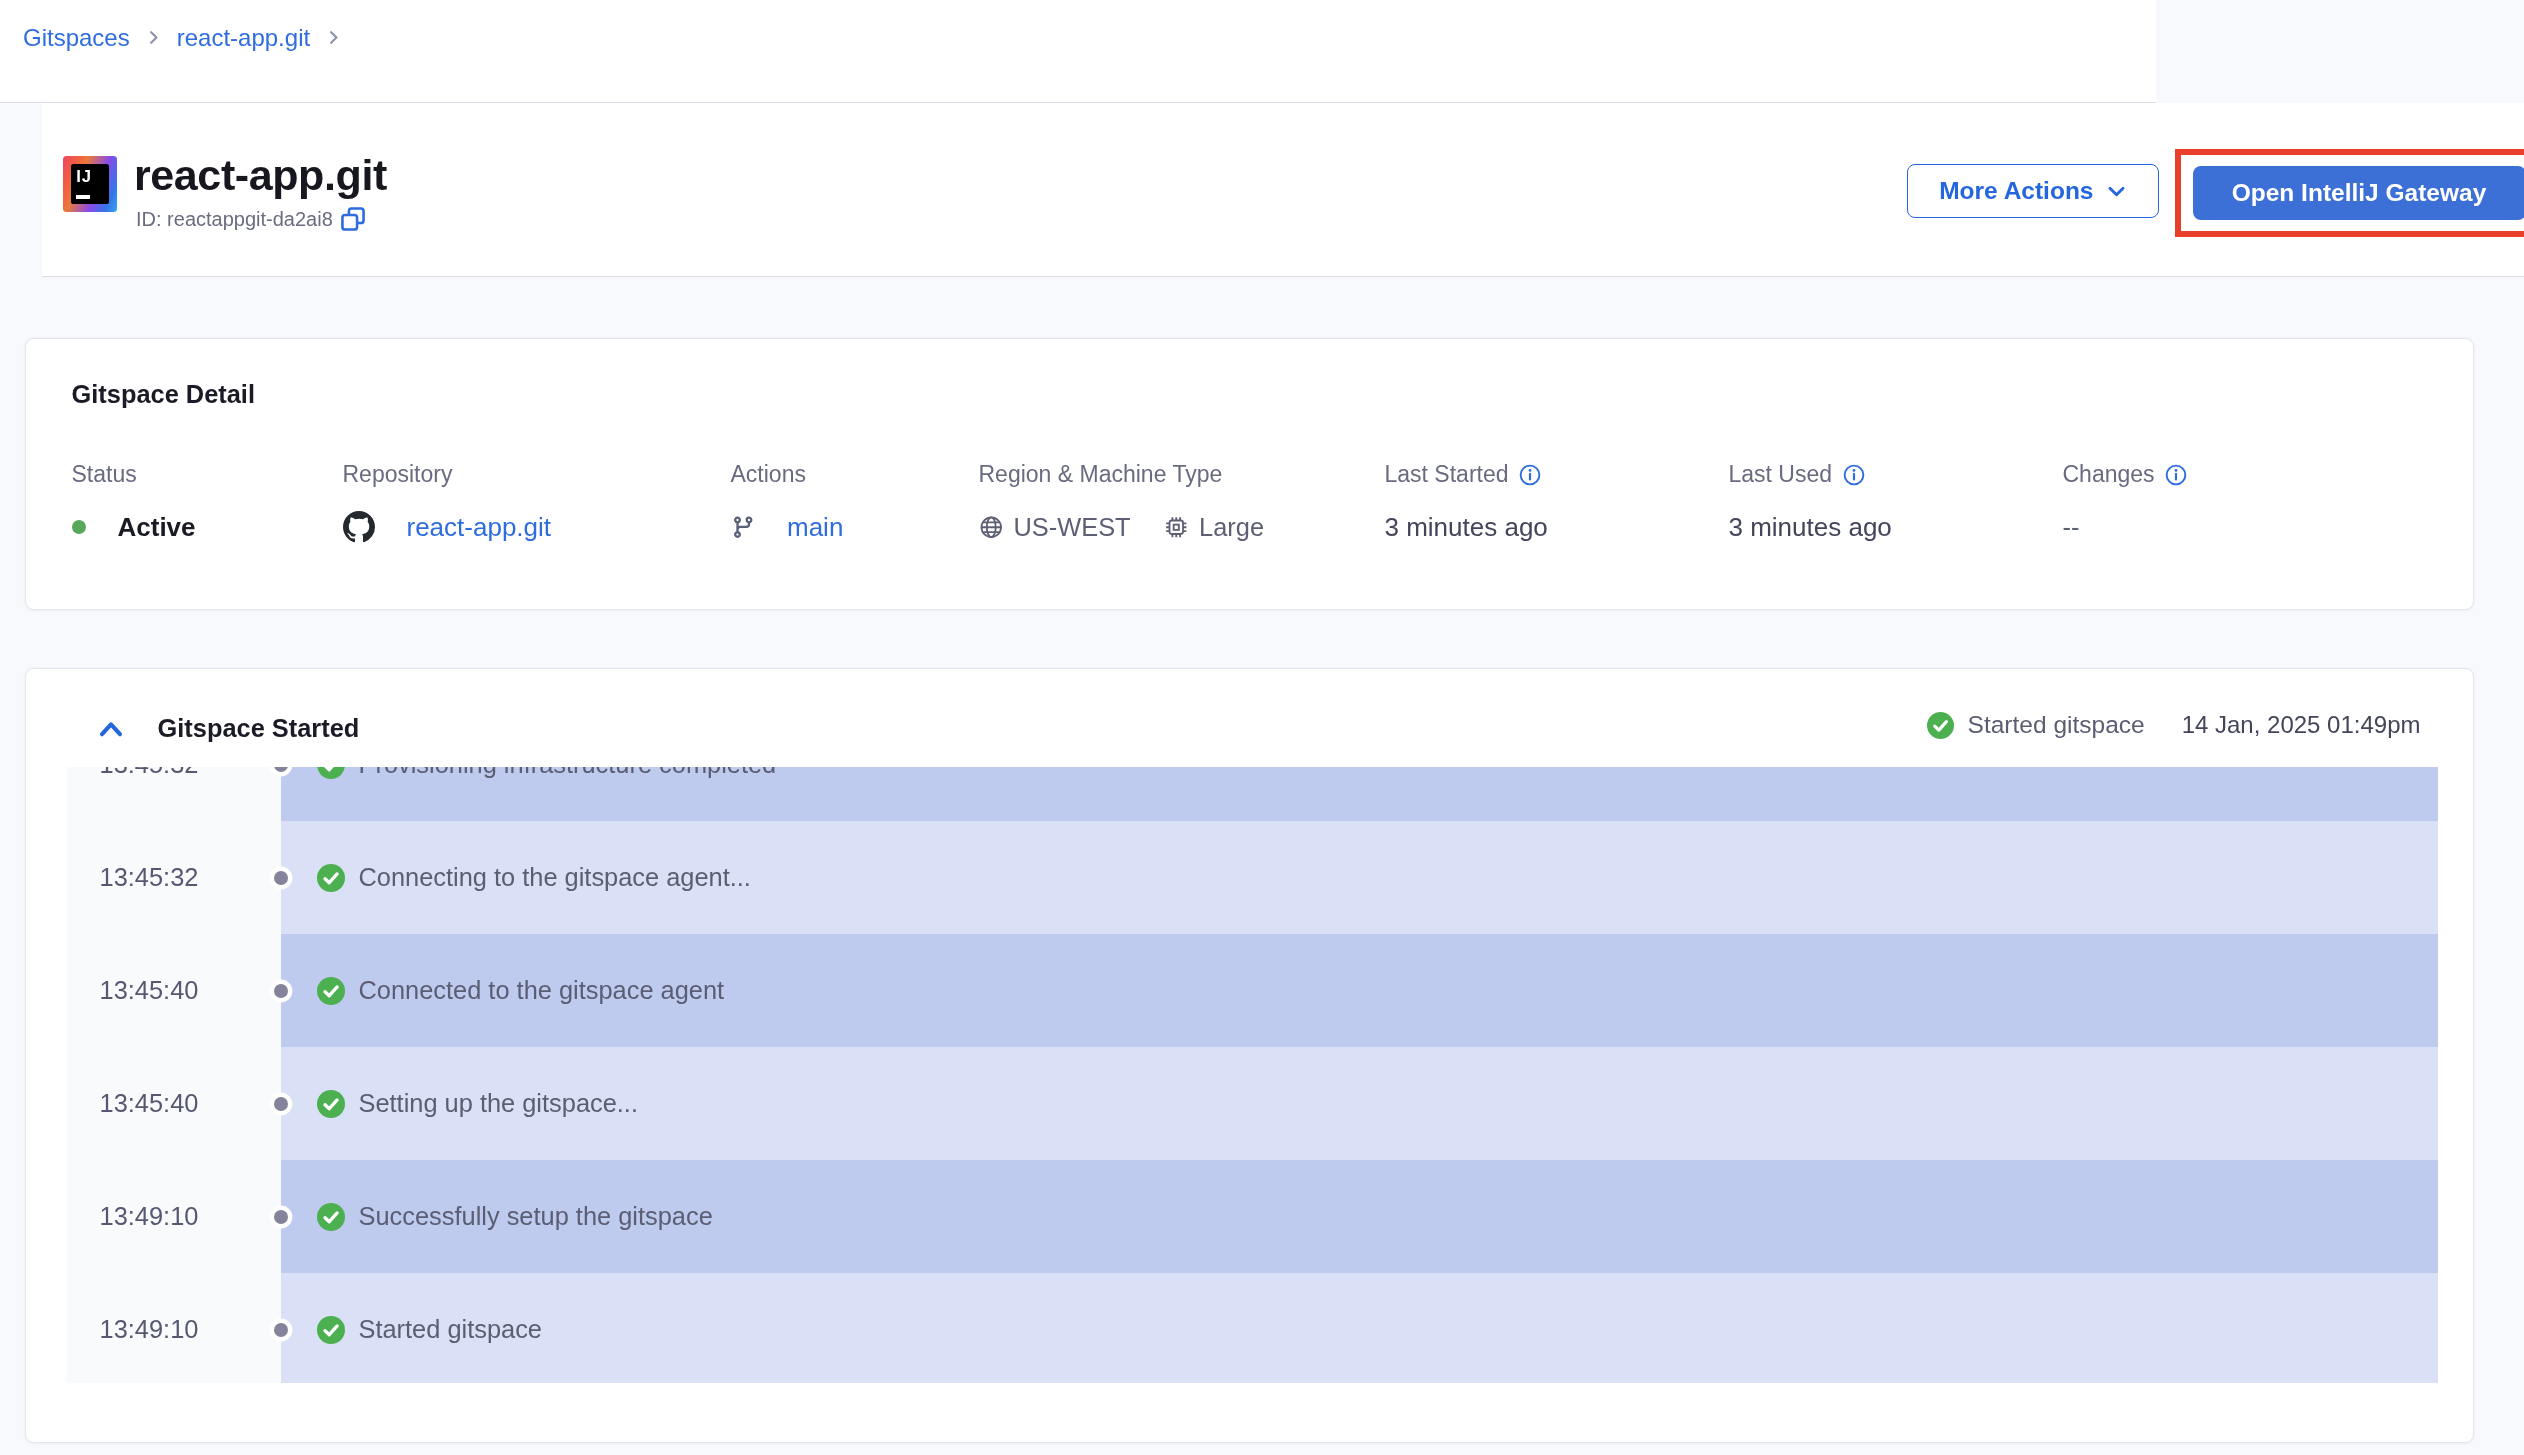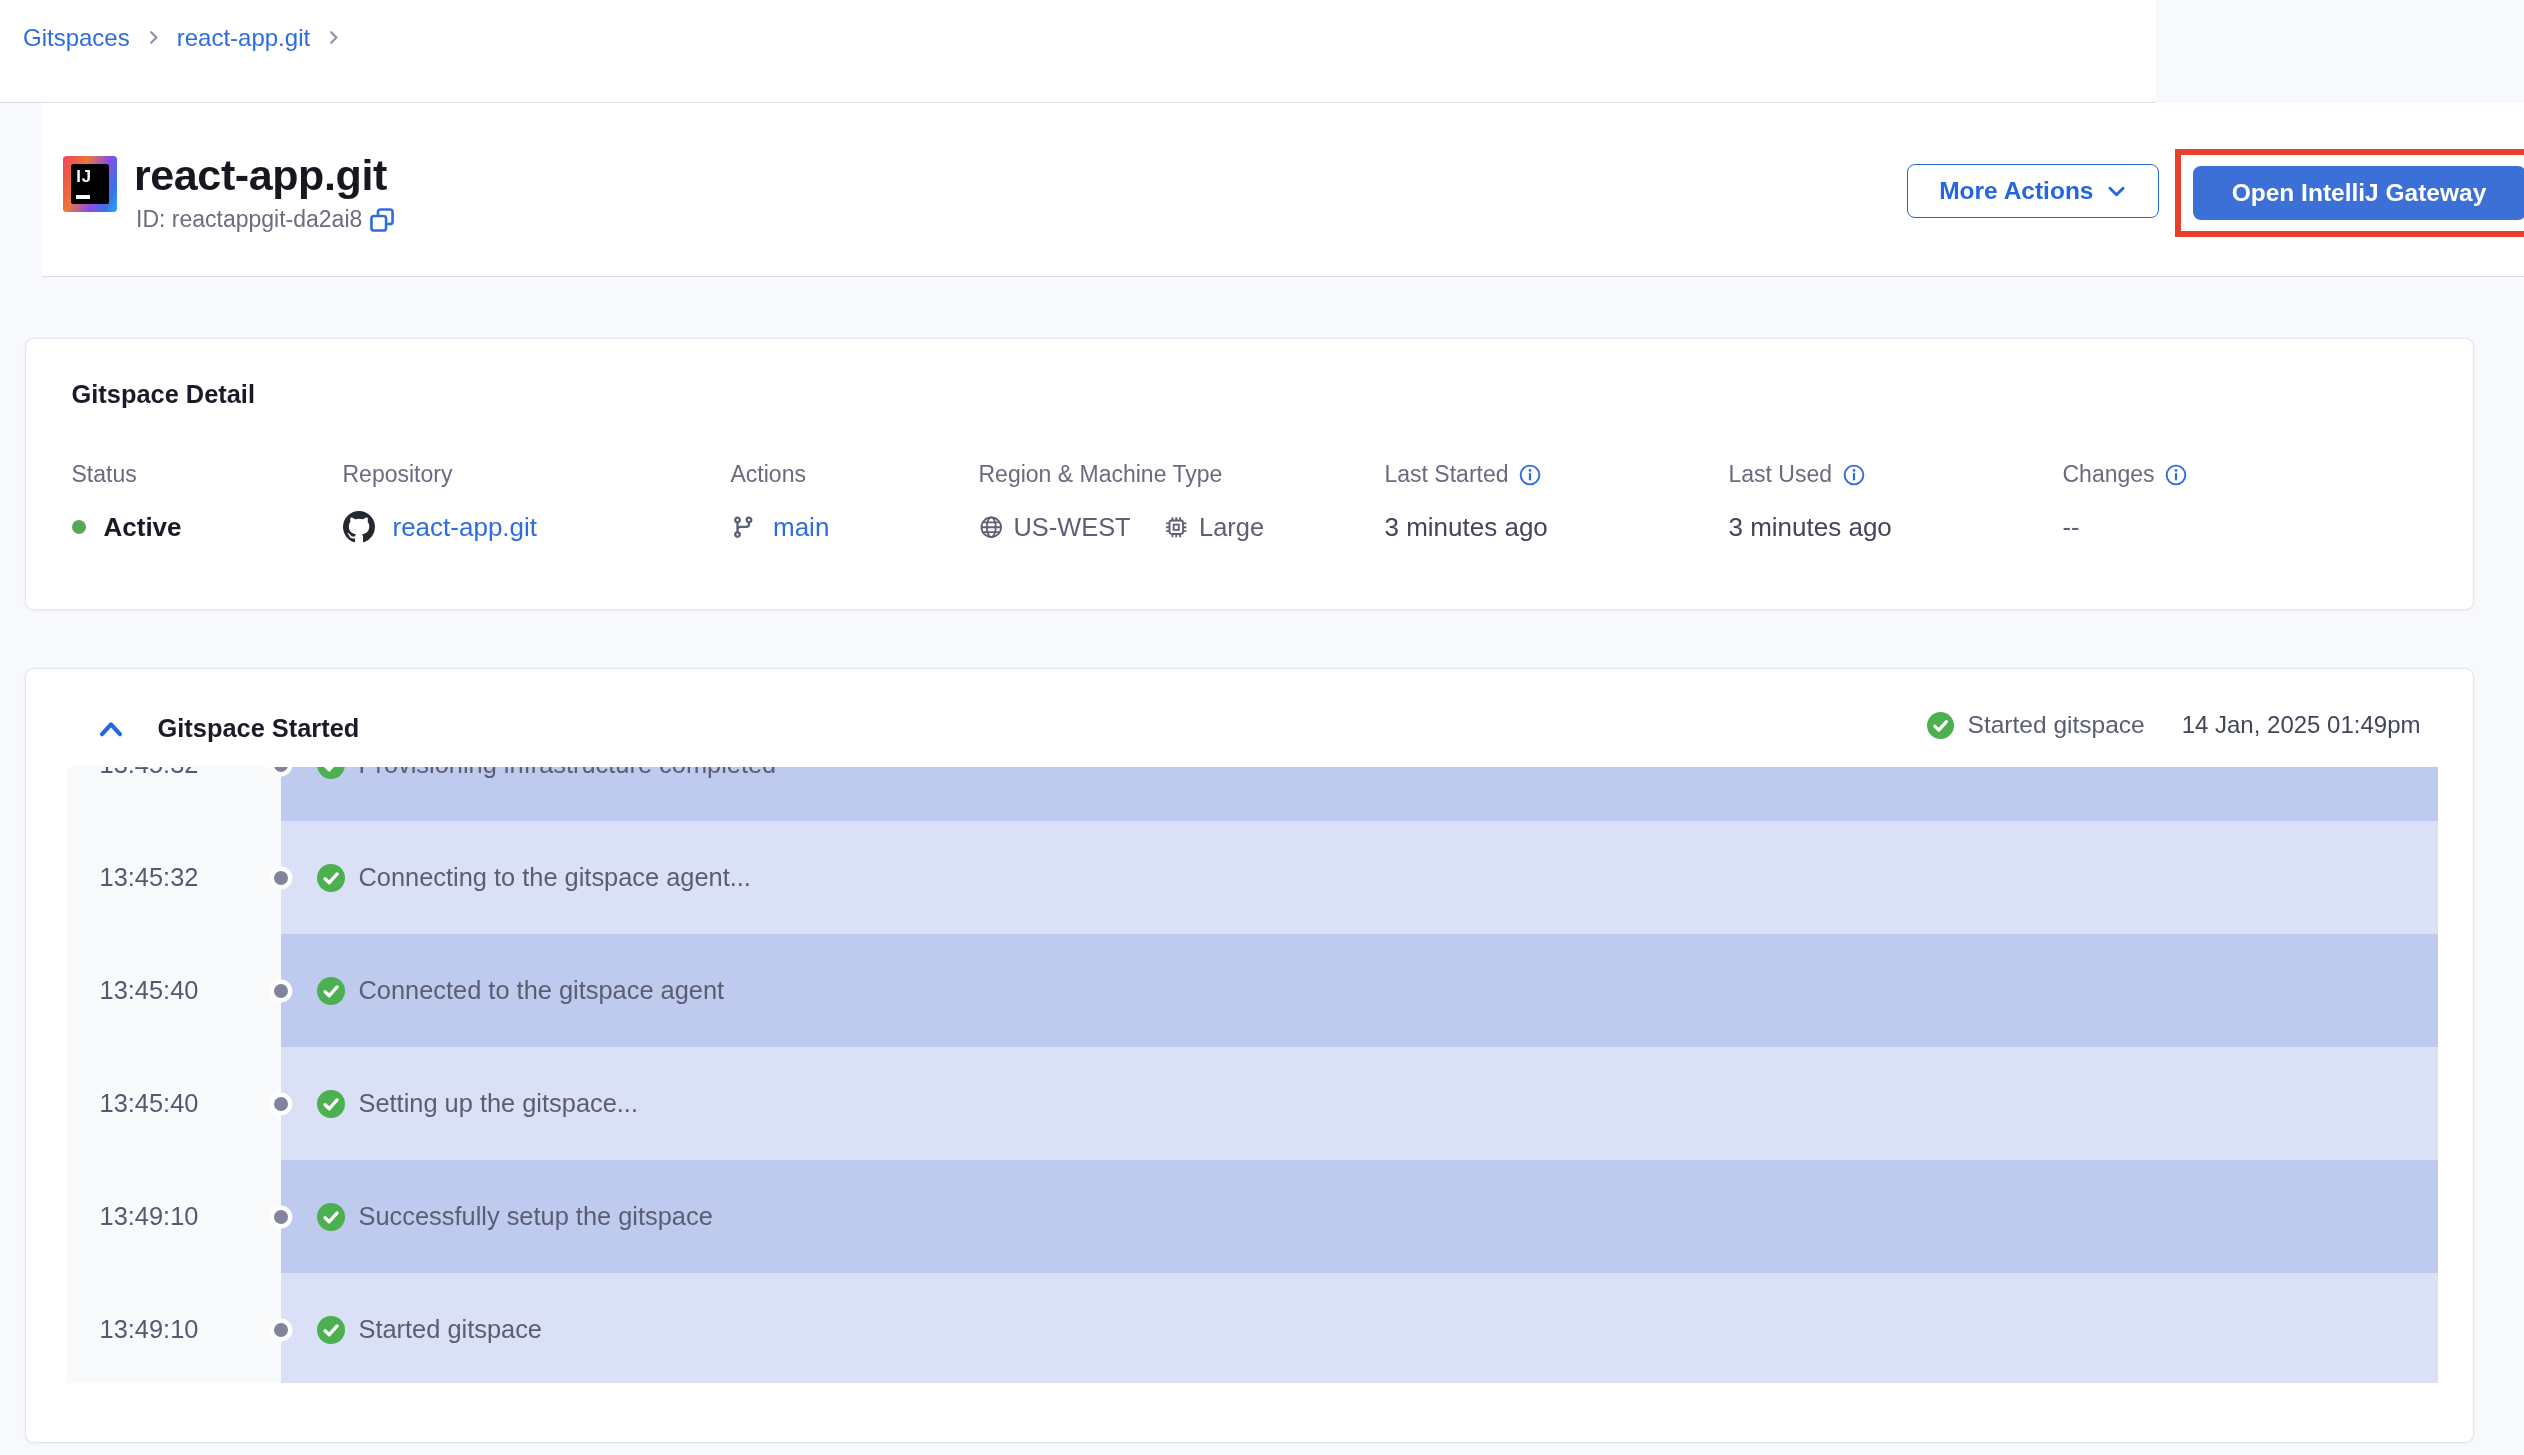--- a/index.html
+++ b/index.html
@@ -38,21 +38,21 @@
   }
   .ij-box .ij-bar {
     position:absolute; left:5.3px; bottom:5.3px; width:14px; height:3.5px; background:#fff;
   }
   .page-title {
     position:absolute; left:92px; top:49px; font-size:43px; font-weight:700;
     color:#17171f; letter-spacing:-0.4px; line-height:1.1; white-space:nowrap;
   }
   .id-row {
     position:absolute; left:94px; top:103px; display:flex; align-items:center; gap:7px;
-    font-size:23px; color:#6a6c80;
+    font-size:20px; color:#6a6c80;
   }
   .copy-btn { display:flex; align-items:center; cursor:pointer; }
 
   .more-actions-btn {
     position:absolute; left:1865px; top:61px; width:252px; height:54px;
     background:#fff; border:1.8px solid #2466dd; border-radius:8px; box-sizing:border-box;
     color:#2466dd; font-size:24.5px; font-weight:700;
     display:flex; align-items:center; justify-content:center; gap:12.3px; cursor:pointer;
   }
   .gateway-annotation {
@@ -73,21 +73,21 @@
     box-sizing:border-box; box-shadow:0 0.9px 2.6px rgba(40,41,61,0.05);
   }
   .card-detail { left:24.5px; top:338px; width:2449px; height:272px; }
   .card-activity { left:24.5px; top:668px; width:2449px; height:775px; overflow:hidden; }
   .card-title { position:absolute; font-size:25.4px; font-weight:700; color:#1a1b26; white-space:nowrap; }
 
   
   .field { position:absolute; top:122px; }
   .field-label { font-size:23px; color:#696b80; display:flex; align-items:center; gap:10.5px; white-space:nowrap; }
   .field-value {
-    position:absolute; top:39px; height:54px; display:flex; align-items:center; gap:18px;
+    position:absolute; top:39px; height:54px; display:flex; align-items:center; gap:32px;
     font-size:26px; color:#43455a; white-space:nowrap;
   }
   .status-dot { width:14px; height:14px; border-radius:50%; background:#57a85c; }
   .v-strong { color:#191a24; font-weight:600; }
   .v-link { color:#2e6ce0; cursor:pointer; }
   .v-gray { color:#5d5f75; font-size:25.4px; }
   .machine-group { display:flex; align-items:center; gap:10.5px; margin-left:23px; }
 
   
   .collapse-btn { position:absolute; left:72px; top:48px; width:30px; height:23px; cursor:pointer; display:flex; }

